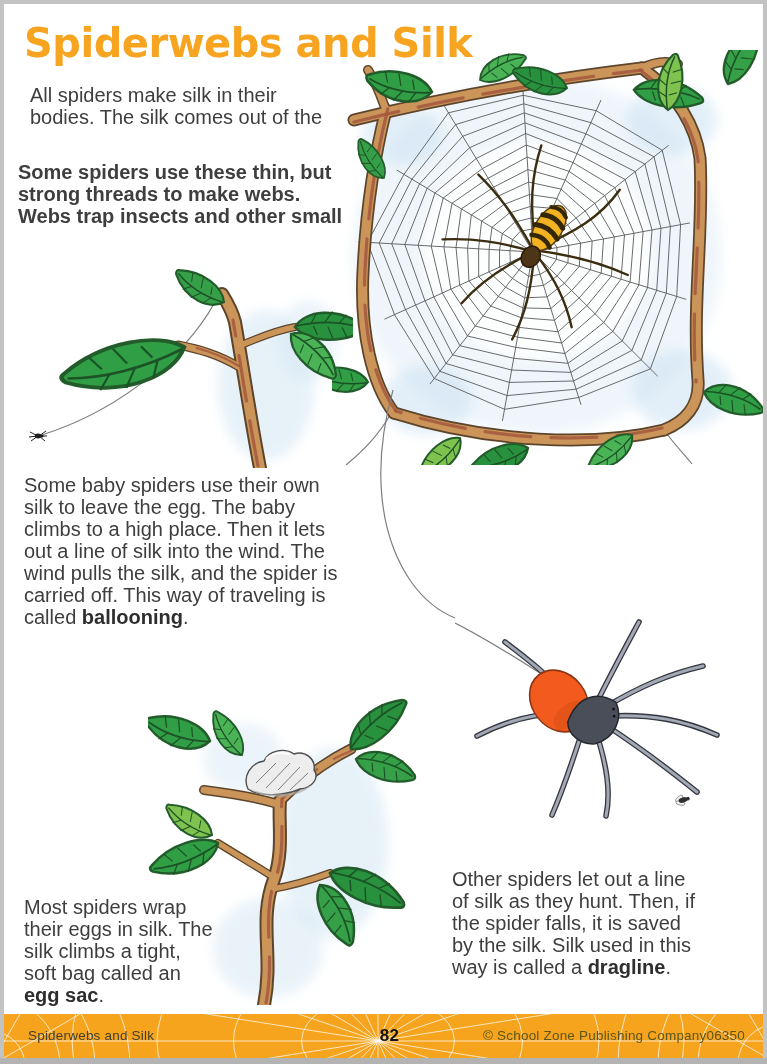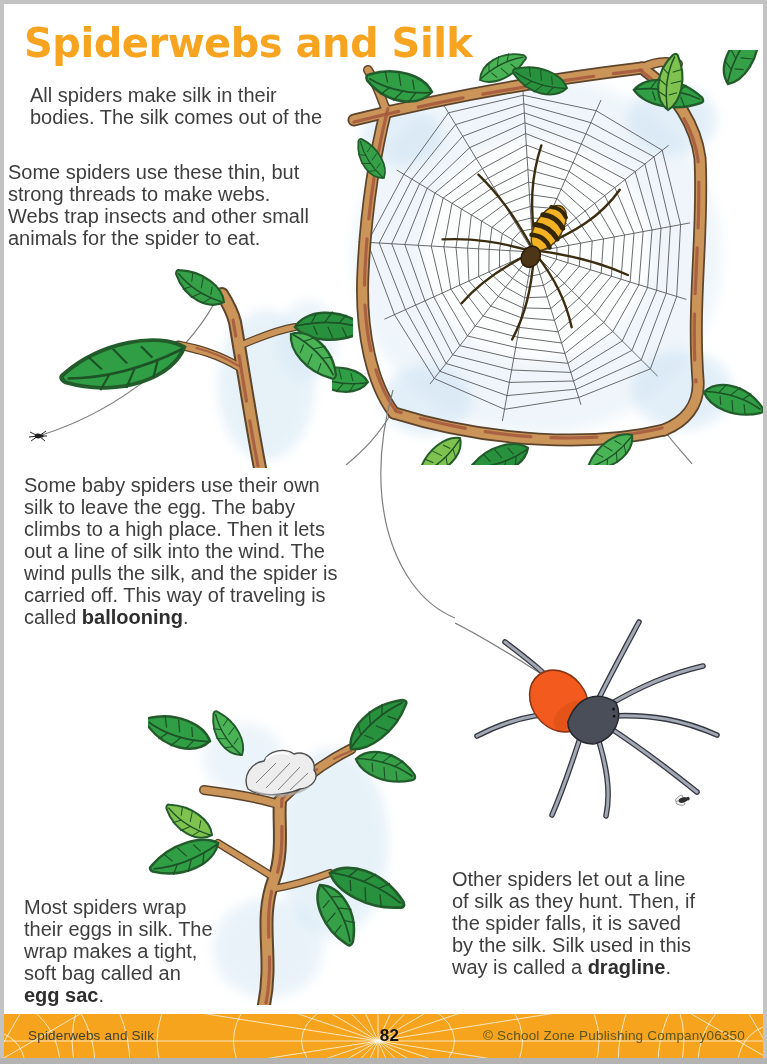--- a/index.html
+++ b/index.html
@@ -15,21 +15,21 @@
 
   .title{
     position:absolute;left:24px;top:22px;margin:0;
     font-size:40px;line-height:42px;font-weight:800;letter-spacing:-0.5px;
     color:#F7A421;font-family:"DejaVu Sans","Liberation Sans",sans-serif;
   }
   .para{position:absolute;color:#3E3E3E;font-size:20px;line-height:22px;}
   .ln{white-space:nowrap;}
   .bold-term{font-weight:bold;color:#2e2e2e;text-align:right;}
   #para-intro{left:24px;top:84px;margin-left:6px;}
-  #para-webs{left:8px;top:161px;}
+  #para-webs{left:18px;top:161px;font-weight:bold;}
   #para-ballooning{left:24px;top:474px;}
   #para-eggsac{left:24px;top:896px;}
   #para-dragline{left:452px;top:868px;}
 
   .illo{position:absolute;}
   .silk{fill:none;stroke:#7e7e7e;stroke-width:1.2;}
   .branch-o{fill:none;stroke:#5d452c;stroke-linecap:round;stroke-linejoin:round;}
   .branch-f{fill:none;stroke:#cb9459;stroke-linecap:round;stroke-linejoin:round;}
   .branch-s{fill:none;stroke:#a3583e;stroke-linecap:round;opacity:.85;stroke-dasharray:46 20;}
   .webline{stroke:#5b5b5d;fill:none;stroke-width:1;opacity:.9;}
@@ -51,21 +51,20 @@
 
 <div class="para" id="para-intro">
   <div class="ln">All spiders make silk in their</div>
   <div class="ln">bodies. The silk comes out of the</div>
 </div>
 
 <div class="para" id="para-webs">
   <div class="ln">Some spiders use these thin, but</div>
   <div class="ln">strong threads to make webs.</div>
   <div class="ln">Webs trap insects and other small</div>
-  <div class="ln">animals for the spider to eat.</div>
 </div>
 
 <svg class="illo" id="websvg" style="left:332px;top:50px;width:433px;height:415px" viewBox="0 0 433 415">
   <defs>
     <g id="leaf">
       <path d="M0,0 C6,-15 30,-22 52,-9 C54,-7 54,-5 52,-4 C34,10 10,10 0,0 Z" fill="currentColor" stroke="#235c2b" stroke-width="2"></path>
       <path d="M1,-1 C18,-8 36,-10 51,-7" fill="none" stroke="#1d5226" stroke-width="1.4"></path>
       <path d="M12,-5 L15,-14 M22,-7 L27,-17 M33,-8 L38,-16 M14,-3 L18,4 M25,-4 L30,5 M36,-5 L41,3" stroke="#1d5226" stroke-width="1" fill="none"></path>
     </g>
     <filter id="blur6" x="-40%" y="-40%" width="180%" height="180%">
@@ -288,21 +287,21 @@
     <ellipse cx="-2" cy="-3.5" rx="4.5" ry="2" fill="#f4f4f4" stroke="#777" stroke-width="0.7" transform="rotate(-25)"></ellipse>
     <ellipse cx="-2" cy="3.5" rx="4.5" ry="2" fill="#f4f4f4" stroke="#777" stroke-width="0.7" transform="rotate(25)"></ellipse>
     <ellipse rx="4.5" ry="2.6" fill="#2f2f2f"></ellipse>
     <circle cx="5" cy="0" r="1.8" fill="#2f2f2f"></circle>
   </g>
 </svg>
 
 <div class="para" id="para-eggsac">
   <div class="ln">Most spiders wrap</div>
   <div class="ln">their eggs in silk. The</div>
-  <div class="ln">wrap makes a tight,</div>
+  <div class="ln">silk climbs a tight,</div>
   <div class="ln">soft bag called an</div>
   <div class="ln"><span></span><span class="bold-term">egg sac</span><span>.</span></div>
 </div>
 
 <div class="para" id="para-dragline">
   <div class="ln">Other spiders let out a line</div>
   <div class="ln">of silk as they hunt. Then, if</div>
   <div class="ln">the spider falls, it is saved</div>
   <div class="ln">by the silk. Silk used in this</div>
   <div class="ln"><span>way is called a </span><span class="bold-term">dragline</span><span>.</span></div>

